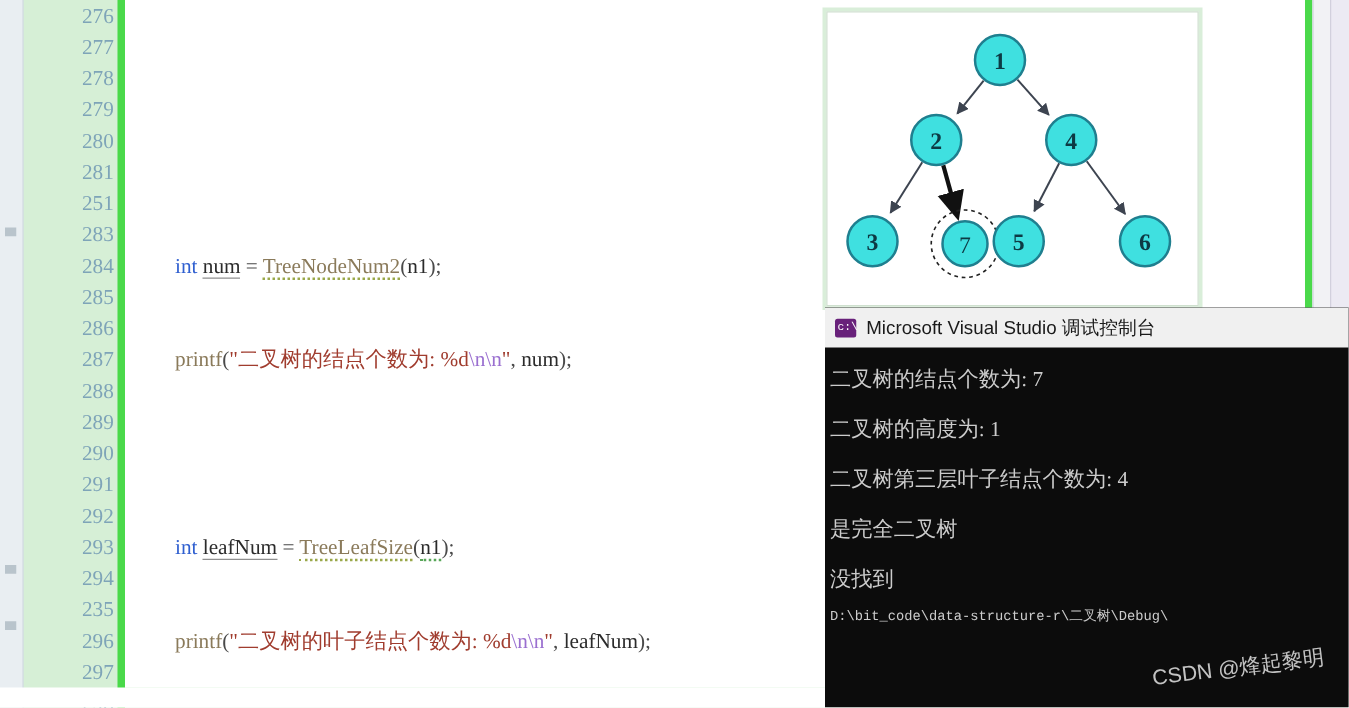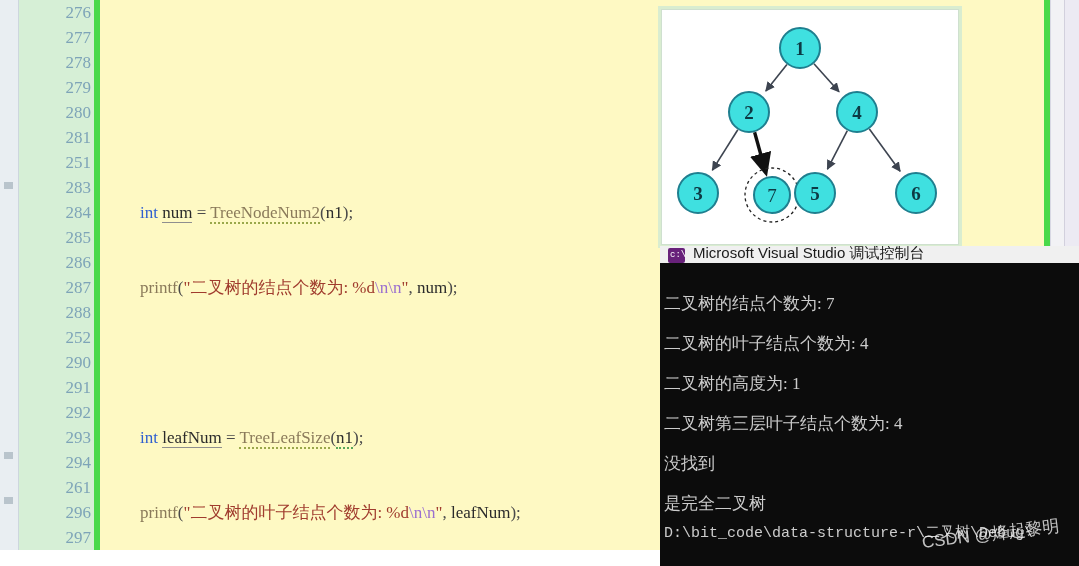--- a/index.html
+++ b/index.html
@@ -51,21 +51,21 @@
   .vs-rightpane-inner{
     position:absolute;left:1064px;top:0;width:15px;height:550px;
     background:#eceaf3;border-left:1px solid #d2d0dd;
   }
   .vs-bottomstrip{
     position:absolute;left:0;top:550px;width:1079px;height:16px;
     background:#ffffff;
   }
   .vs-code{
     position:absolute;left:100px;top:0;width:944px;height:550px;
-    background:#fef9c3;
+    background:#ffffff;
   }
   .code-lines{
     position:absolute;left:0;top:0;width:944px;
     font-family:"Liberation Serif",serif;
     font-size:17px;line-height:25px;
     white-space:pre;
   }
   .code-lines .ln{height:25px;padding-left:40px;color:#3b3b3b;}
 
   
@@ -92,23 +92,23 @@
   }
   .tree-card svg{display:block;}
 
   
   .console{
     position:absolute;left:660px;top:246px;width:419px;height:320px;
     background:#0c0c0c;
     overflow:hidden;
   }
   .console-title{
-    position:absolute;left:0;top:0;width:419px;height:17px;
+    position:absolute;left:0;top:0;width:419px;height:32px;
     background:#f0f0f0;
-    display:flex;align-items:flex-end;gap:8px;
+    display:flex;align-items:center;gap:8px;
     padding-left:8px;box-sizing:border-box;
   }
   .console-icon{
     width:17px;height:15px;border-radius:2px;
     background:#68217a;
     position:relative;flex:0 0 auto;
   }
   .console-icon::after{
     content:"c:\\";
     position:absolute;left:2px;top:0px;
@@ -121,21 +121,21 @@
     white-space:nowrap;
   }
   .console-body{
     position:absolute;left:0;top:32px;width:419px;height:309px;
     color:#cccccc;
     font-family:"Liberation Serif",serif;
     font-size:17px;
     padding:6px 0 0 4px;box-sizing:border-box;
   }
   .console-body .cline{height:40px;line-height:40px;white-space:pre;}
-  .console-body .cline.path{height:20px;line-height:20px;font-family:"Liberation Mono",monospace;font-size:15px;}
+  .console-body .cline.path{height:20px;line-height:20px;font-family:"Liberation Mono",monospace;font-size:11px;}
 
   
   .watermark{
     position:absolute;left:922px;top:531px;
     font-family:"Liberation Sans",sans-serif;
     font-size:17px;
     color:rgba(235,235,235,0.82);
     transform:rotate(-7deg);
     transform-origin:left center;
     white-space:nowrap;
@@ -164,27 +164,27 @@
         <div>279</div>
         <div>280</div>
         <div>281</div>
         <div>251</div>
         <div>283</div>
         <div>284</div>
         <div>285</div>
         <div>286</div>
         <div>287</div>
         <div>288</div>
-        <div>252</div>
+        <div>289</div>
         <div>290</div>
         <div>291</div>
         <div>292</div>
         <div>293</div>
         <div>294</div>
-        <div>261</div>
+        <div>235</div>
         <div>296</div>
         <div>297</div>
         <div>298</div>
       </div>
 
     <div class="changebar"></div>
 
     <div class="vs-code">
       <div class="code-lines">
         <div class="ln">&nbsp;</div>
@@ -260,24 +260,23 @@
     </svg>
   </div>
 
   <div class="console">
     <div class="console-title">
       <span class="console-icon"></span>
       <span class="console-title-text">Microsoft Visual Studio 调试控制台</span>
     </div>
     <div class="console-body">
       <div class="cline">二叉树的结点个数为: 7</div>
-      <div class="cline">二叉树的叶子结点个数为: 4</div>
       <div class="cline">二叉树的高度为: 1</div>
       <div class="cline">二叉树第三层叶子结点个数为: 4</div>
+      <div class="cline">是完全二叉树</div>
       <div class="cline">没找到</div>
-      <div class="cline">是完全二叉树</div>
       <div class="cline path">D:\bit_code\data-structure-r\二叉树\Debug\</div>
     </div>
   </div>
 
   <div class="watermark">CSDN @烽起黎明</div>
 
 </div>
 
 </body></html>

